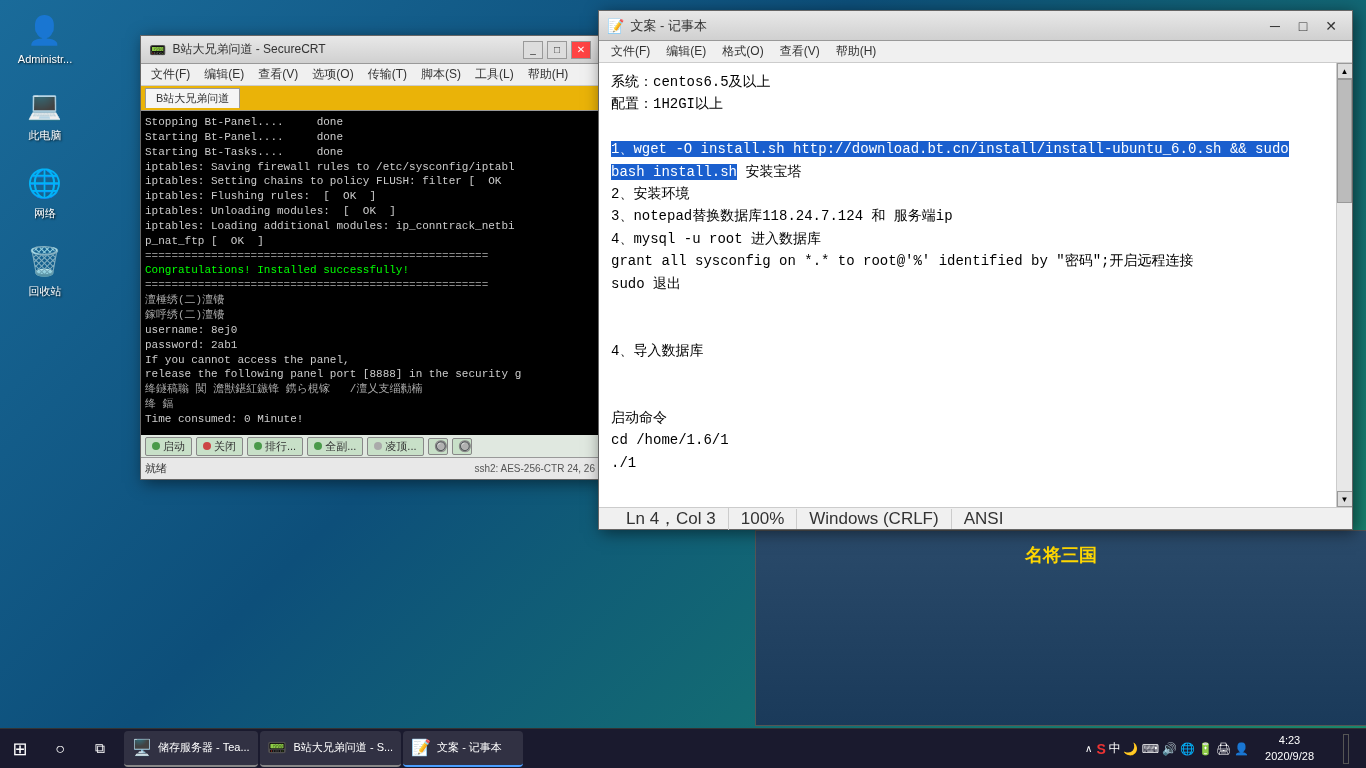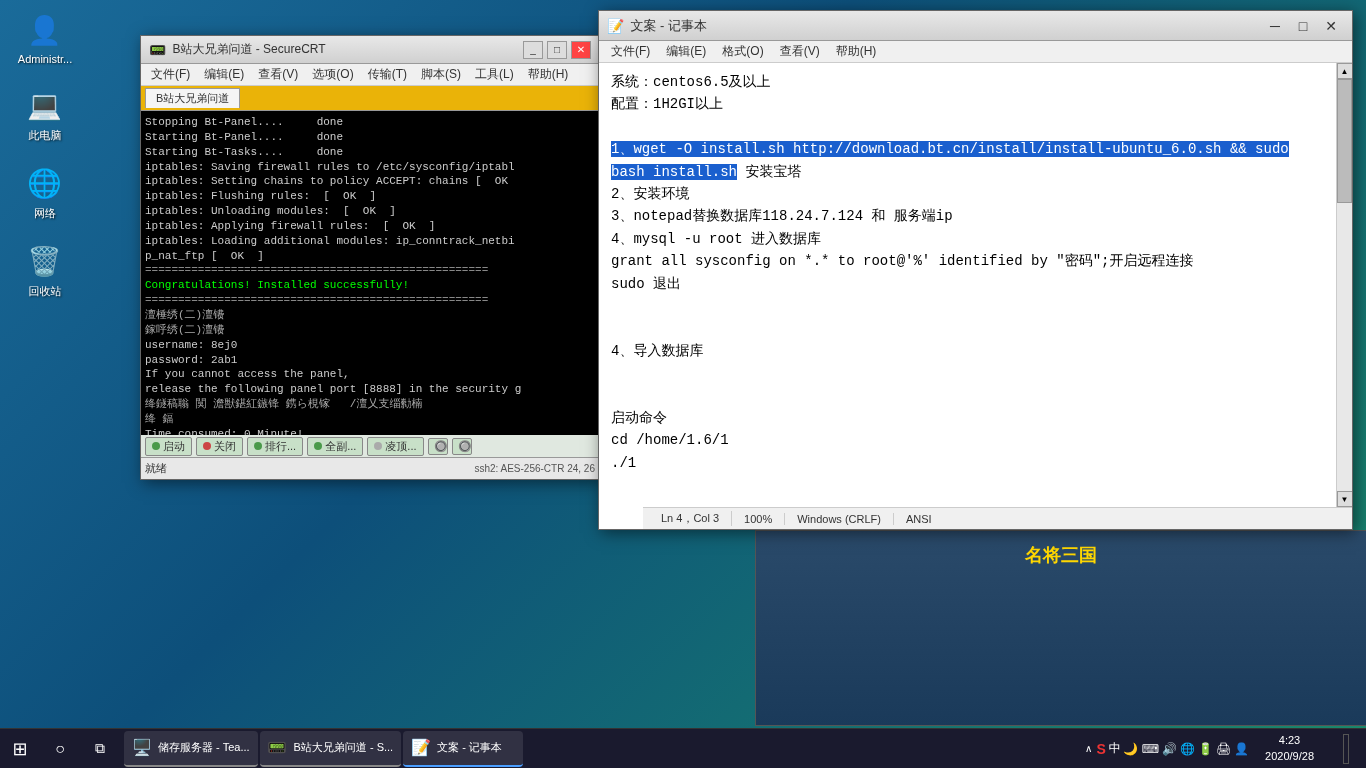--- a/index.html
+++ b/index.html
@@ -411,27 +411,26 @@
       border: 1px solid #999;
       cursor: pointer;
     }
 
     
     .notepad-status {
       background: #f0f0f0;
       height: 22px;
       display: flex;
       align-items: center;
-      padding: 0 6px;
+      padding: 0 15px;
       border-top: 1px solid #ccc;
-      font-size: 11px;
+      font-size: 17px;
       color: #333;
       flex-shrink: 0;
       gap: 0;
-      margin-left: 44px;
     }
     .notepad-status .status-part {
       padding: 0 12px;
       border-right: 1px solid #ccc;
     }
     .notepad-status .status-part:last-child { border-right: none; }
 
     
     .highlight-blue {
       background: #1a5fce;
@@ -531,24 +530,23 @@
 
     <div class="tab-bar">
       <div class="tab">B站大兄弟问道</div>
     </div>
 
     <div class="terminal-area">
       <div class="terminal-line">Stopping Bt-Panel....     done</div>
       <div class="terminal-line">Starting Bt-Panel....     done</div>
       <div class="terminal-line">Starting Bt-Tasks....     done</div>
       <div class="terminal-line">iptables: Saving firewall rules to /etc/sysconfig/iptabl</div>
-      <div class="terminal-line">iptables: Setting chains to policy ACCEPT: chains [  OK</div>
+      <div class="terminal-line">iptables: Setting chains to policy FLUSH: filter [  OK</div>
       <div class="terminal-line">iptables: Flushing rules:  [  OK  ]</div>
       <div class="terminal-line">iptables: Unloading modules:  [  OK  ]</div>
-      <div class="terminal-line">iptables: Applying firewall rules:  [  OK  ]</div>
       <div class="terminal-line">iptables: Loading additional modules: ip_conntrack_netbi</div>
       <div class="terminal-line">p_nat_ftp [  OK  ]</div>
       <div class="terminal-line separator">====================================================</div>
       <div class="terminal-line success">Congratulations! Installed successfully!</div>
       <div class="terminal-line separator">====================================================</div>
       <div class="terminal-line garbled">澶棰绣(二)澶镄</div>
       <div class="terminal-line garbled">鎵呼绣(二)澶镄</div>
       <div class="terminal-line">username: 8ej0</div>
       <div class="terminal-line">password: 2ab1</div>
       <div class="terminal-line">If you cannot access the panel,</div>

